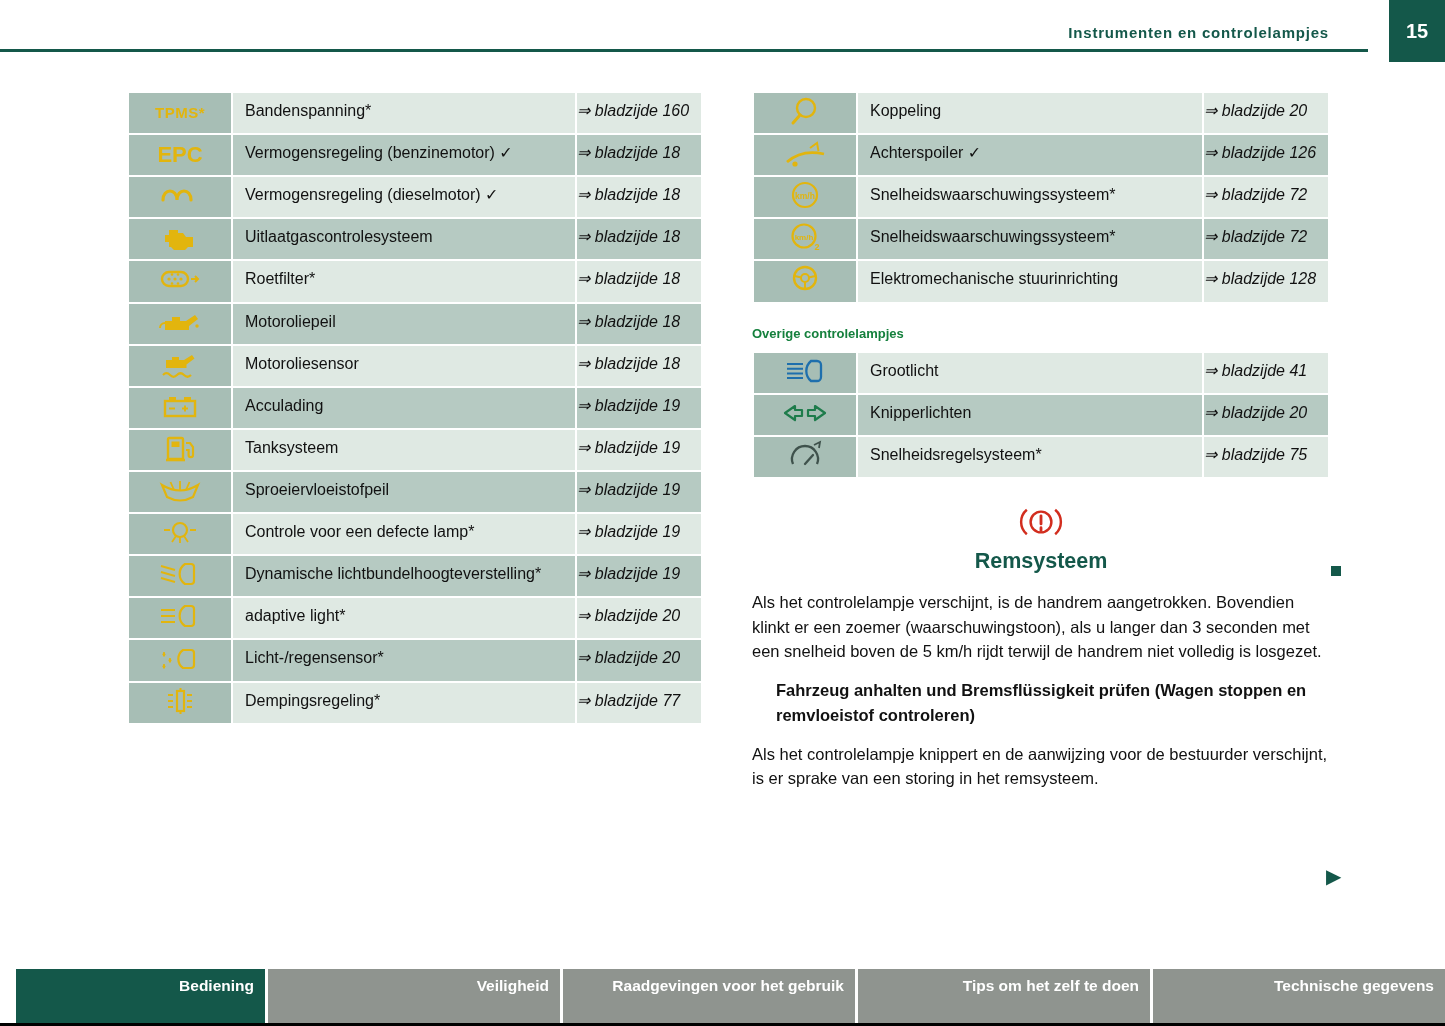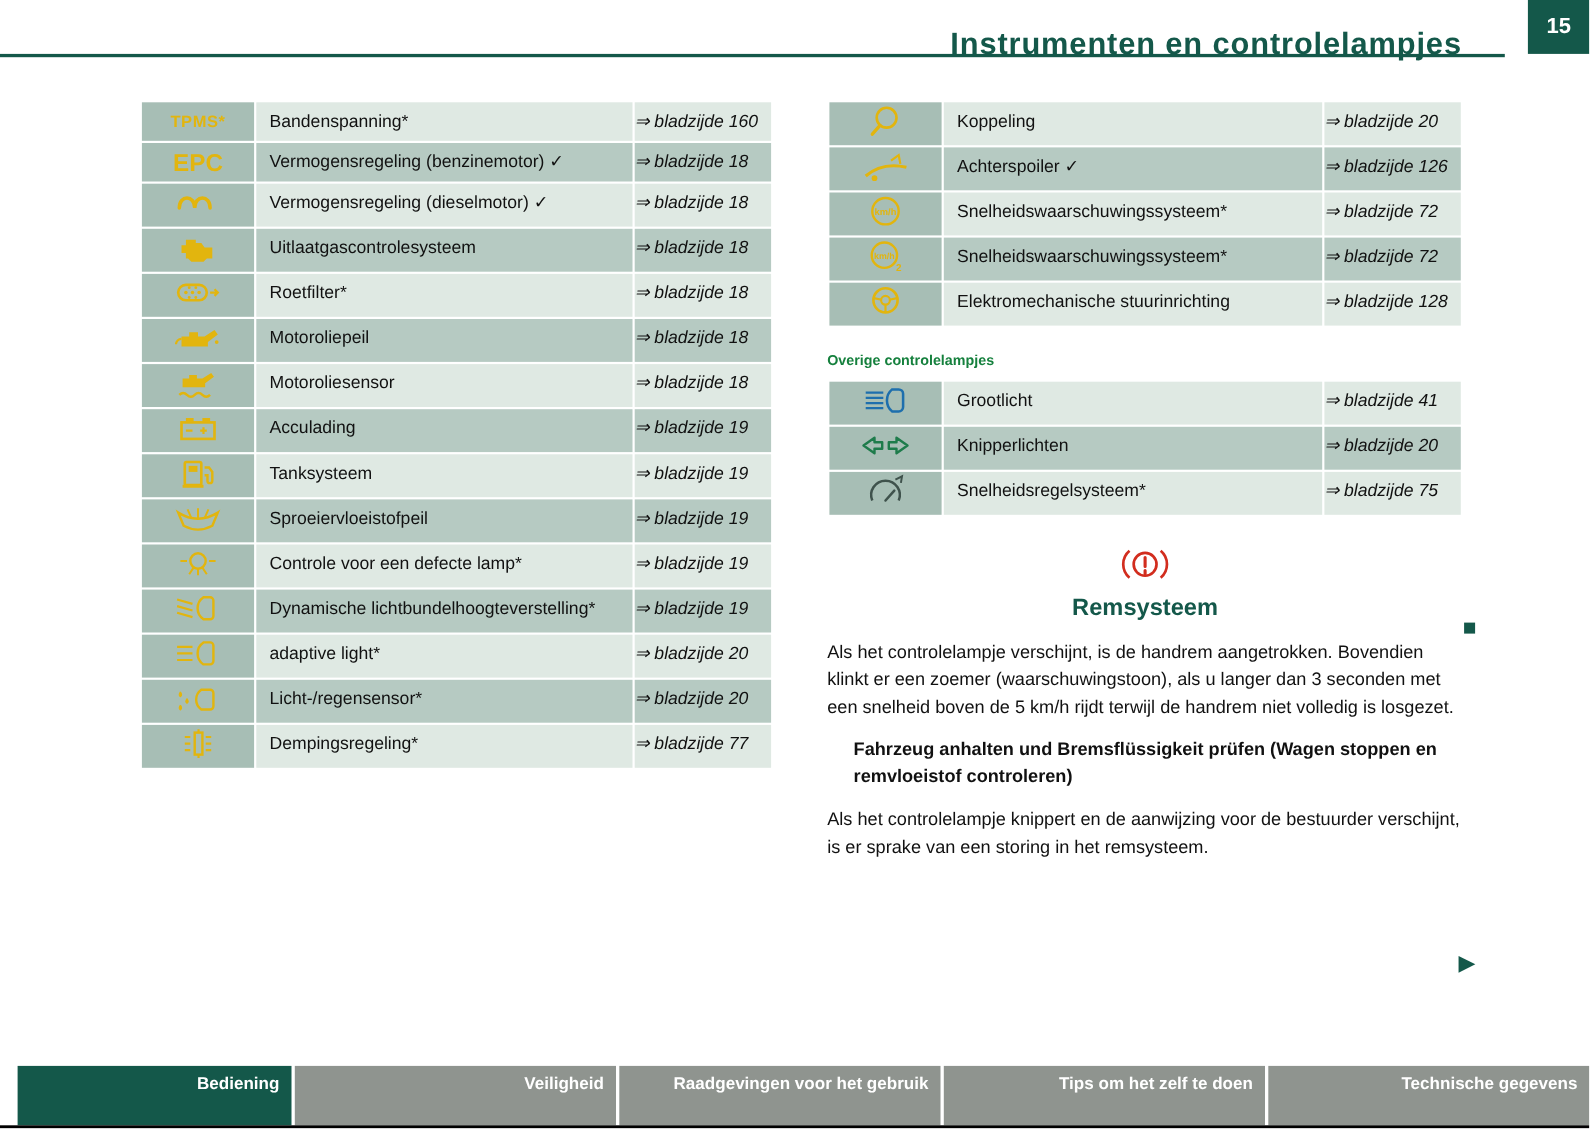--- a/index.html
+++ b/index.html
@@ -1,35 +1,35 @@
 <!DOCTYPE html>
 <html style="--accent-green: #14584a; --icon-yellow: #e2b50e; --row-light: #dfe9e3; --row-dark: #b6cac2; --icon-cell: #a7beb5; --tab-gray: #8f948f; --brake-red: #d22d1e; --highbeam-blue: #1e6fad; --turnsignal-green: #1e7c4b; --cruise-gray: #3f524c;"><head>
 <meta charset="utf-8">
 <style>
   * { box-sizing: border-box; }
   html,body { margin:0; padding:0; background:#ffffff; }
   body { font-family:"Liberation Sans", sans-serif; }
   .page { position:relative; width:1445px; height:1026px; background:#fff; overflow:hidden; }
 
   
-  .header-title { position:absolute; top:24px; right:116px; font-size:28px; font-weight:700;
+  .header-title { position:absolute; top:24px; right:116px; font-size:15px; font-weight:700;
                   color:var(--accent-green,#14584a); letter-spacing:0.8px; }
   .top-rule { position:absolute; top:49px; left:0; width:1368px; height:3px; background:var(--accent-green,#14584a); }
-  .page-box { position:absolute; top:0; right:0; width:56px; height:49px; background:var(--accent-green,#14584a);
+  .page-box { position:absolute; top:0; right:0; width:56px; height:62px; background:var(--accent-green,#14584a);
               color:#fff; font-weight:700; font-size:20px; display:flex; align-items:center; justify-content:center; }
 
   
   .col-left  { position:absolute; left:127px; top:91px; width:576px; }
   .col-right { position:absolute; left:752px; top:91px; width:578px; }
 
   
   table.warn-table { border-collapse:separate; border-spacing:2px; width:100%; table-layout:fixed; margin:0; }
   .warn-table td { vertical-align:top; }
   .warn-table td.cell-icon { width:102px; background:var(--icon-cell,#a7beb5); text-align:center; vertical-align:middle; height:35px; }
-  .warn-table td.cell-label { padding:7px 10px 0 12px; font-size:16px; color:#111; line-height:1.32; }
+  .warn-table td.cell-label { padding:7px 10px 12px 12px; font-size:16px; color:#111; line-height:1.32; }
   .warn-table td.cell-ref { width:124px; padding:7px 6px 4px 0; font-size:16px; font-style:italic; color:#111; line-height:1.32; }
   tr.warn-row:nth-child(odd)  .cell-label, tr.warn-row:nth-child(odd)  .cell-ref { background:var(--row-light,#dfe9e3); }
   tr.warn-row:nth-child(even) .cell-label, tr.warn-row:nth-child(even) .cell-ref { background:var(--row-dark,#b6cac2); }
 
   .icon-holder { display:inline-flex; align-items:center; justify-content:center; }
   .icon-holder svg { width:48px; height:32px; display:block; }
   .icon-text { font-weight:700; font-size:15px; letter-spacing:0.5px; font-style:normal; }
   .icon-text.lg { font-size:22px; letter-spacing:0; }
 
   .sub-heading { margin:22px 0 10px 0; font-size:13px; font-weight:700; color:#15803d; }

